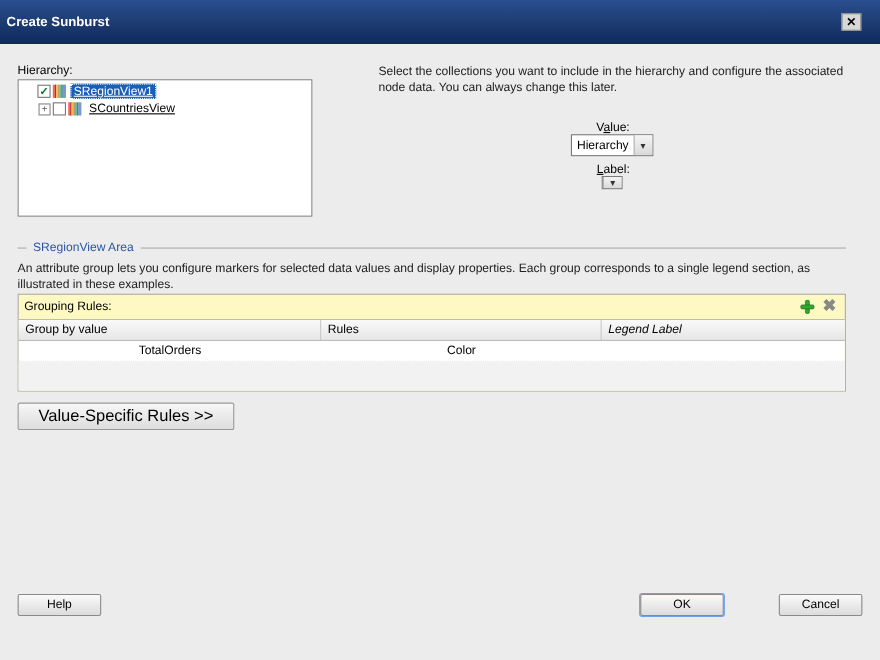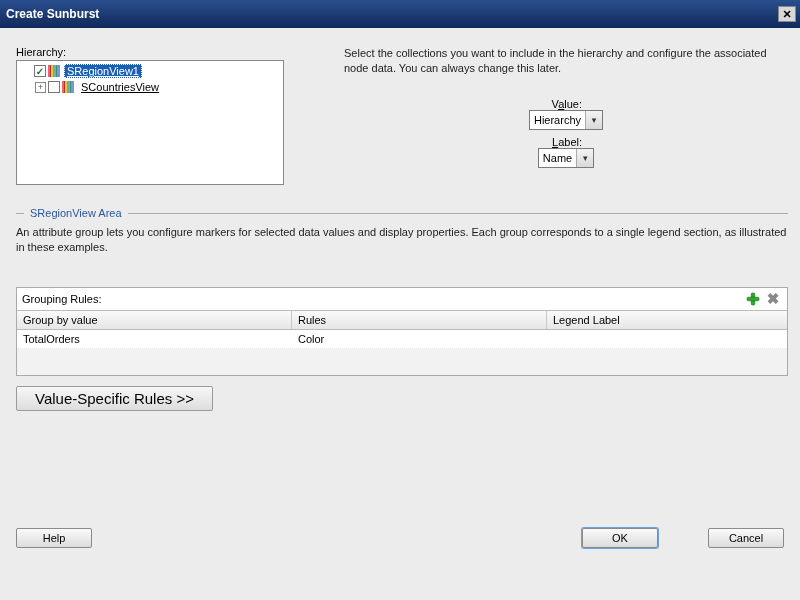--- a/index.html
+++ b/index.html
@@ -6,41 +6,41 @@
   html, body {
     margin: 0; padding: 0;
     width: 800px; height: 600px;
     font-family: Tahoma, Arial, sans-serif;
     font-size: 11px;
     background: #ECECEC;
     color: #000;
     overflow: hidden;
   }
   .titlebar {
-    height: 28px;
+    height: 40px;
     background: linear-gradient(to bottom, #2a4f8f 0%, #1d3c73 50%, #0f2a5c 100%);
     color: #fff;
     display: flex;
     align-items: center;
-    padding: 0 4px 0 6px;
+    padding: 0 17px 0 6px;
     font-weight: bold;
     font-size: 12px;
   }
   .titlebar .spacer { flex: 1; }
   .close-btn {
     width: 18px; height: 16px;
     background: #d8d8d8;
     border: 1px solid #888;
     display: flex; align-items: center; justify-content: center;
     font-family: Arial; font-size: 11px; font-weight: bold;
     color: #000;
     cursor: pointer;
   }
   .content {
-    padding: 18px 12px 10px 16px;
+    padding: 18px 31px 10px 16px;
     height: 536px;
     position: relative;
   }
   .top-row {
     display: flex;
     gap: 18px;
   }
   .hierarchy-col {
     width: 268px;
   }
@@ -156,22 +156,21 @@
   .section-header .line-r {
     flex:1; height:1px; border-top:1px solid #aaa;
   }
   .section-desc {
     color: #222;
     margin-bottom: 0;
     line-height: 1.35;
   }
   .grouping-block {
     border: 1px solid #aaa;
-    background: #ffffff;
-    margin-top: 32px;
+    background: #fef9c3;
   }
   .grouping-head {
     display:flex; align-items:center;
     padding: 3px 5px;
   }
   .grouping-head .ghlabel { flex:1; }
   .icon-btn {
     width: 18px; height: 16px;
     display:flex; align-items:center; justify-content:center;
     cursor: pointer;
@@ -187,30 +186,31 @@
     background: linear-gradient(#fafafa,#e6e6e6);
     border-bottom: 1px solid #bbb;
   }
   .grid-header > div {
     padding: 3px 6px;
     border-right: 1px solid #c8c8c8;
   }
   .grid-header > div:last-child { border-right:none; }
   .col1 { width: 275px; }
   .col2 { width: 255px; }
-  .col3 { flex:1; }
+  .col3 { flex:1;font-style:italic; }
   .grid-body {
     background: #fff;
   }
   .grid-row {
     display:flex;
     border-bottom: 1px dotted #e6e6e6;
   }
   .grid-row > div {
     padding: 3px 6px;
+    text-align: center;
   }
   .grid-filler {
     height: 26px;
     background: #f2f2f2;
   }
   .value-specific {
     margin-top: 10px;
   }
   .vs-btn {
     display:inline-block;
@@ -292,21 +292,20 @@
       <div class="form-row">
         <div class="flabel"><span>V</span><span class="ul">a</span><span>lue:</span></div>
         <div class="combo">
           <div class="cval">Hierarchy</div>
           <div class="cdrop"></div>
         </div>
       </div>
       <div class="form-row">
         <div class="flabel"><span></span><span class="ul">L</span><span>abel:</span></div>
         <div class="combo">
-          <div class="cval">Name</div>
           <div class="cdrop"></div>
         </div>
       </div>
     </div>
   </div>
 
   <div class="section-frame">
     <div class="section-header">
       <div class="line-l"></div>
       <div class="title">SRegionView Area</div>

